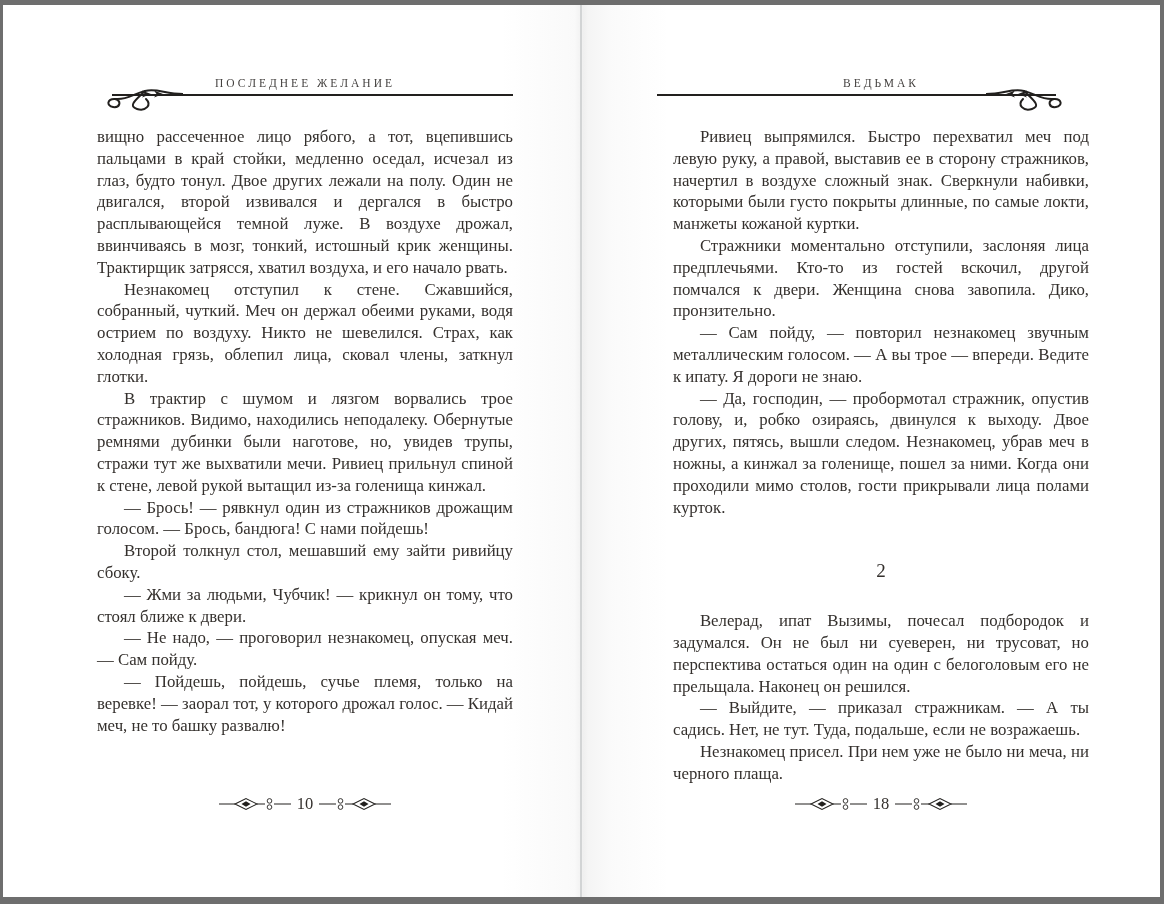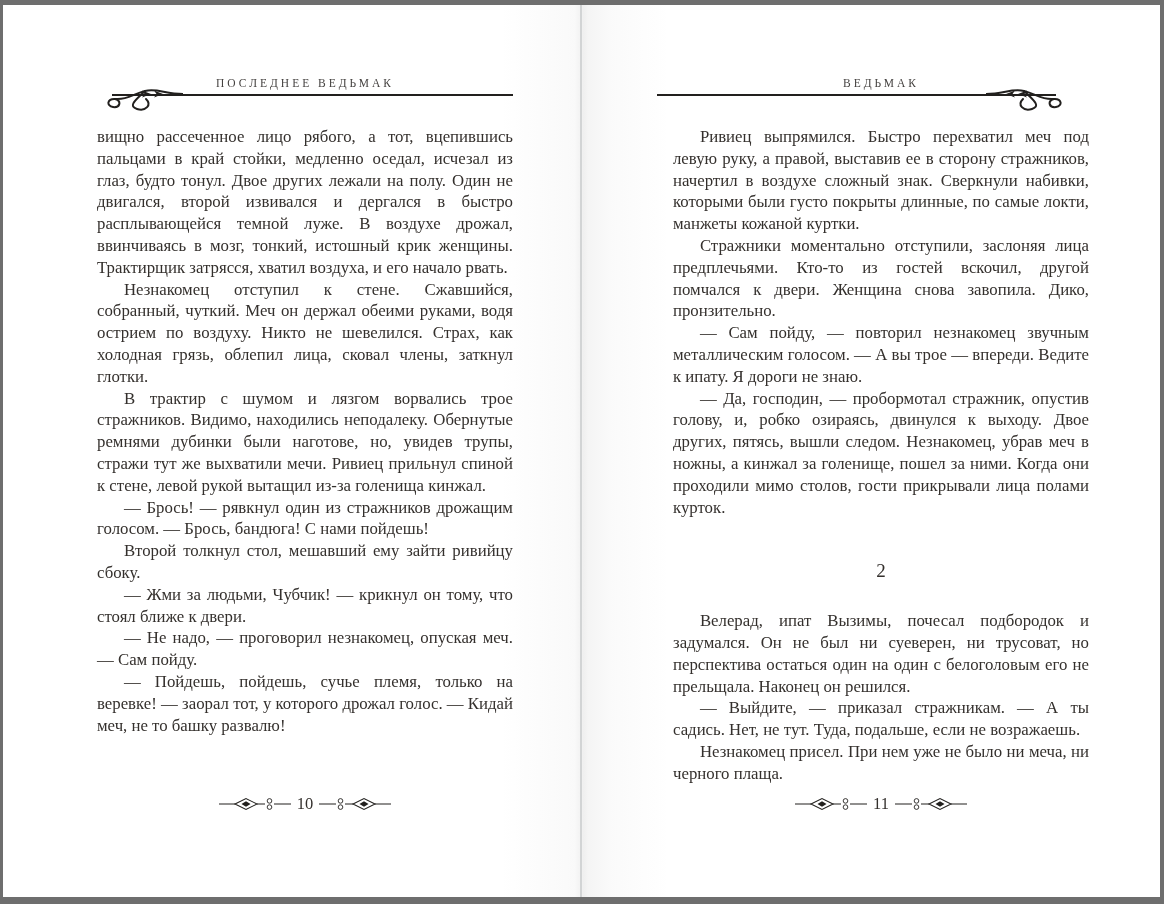--- a/index.html
+++ b/index.html
@@ -95,21 +95,21 @@
     </g>
   </defs>
 </svg>
 
 <div class="spread">
 
   <div class="lp">
     <svg class="flourish" viewBox="0 0 82 38">
         <use href="#flourish-shape"></use>
       </svg>
-    <div class="running-title">ПОСЛЕДНЕЕ ВЕДЬМАК</div>
+    <div class="running-title">ПОСЛЕДНЕЕ ЖЕЛАНИЕ</div>
     <div class="rule"></div>
     <div class="page-body" id="left-body">
         <p class="flush">вищно рассеченное лицо рябого, а тот, вцепившись пальцами в край стойки, медленно оседал, исчезал из глаз, будто тонул. Двое других лежали на полу. Один не двигался, второй извивался и дергался в быстро расплывающейся темной луже. В воздухе дрожал, ввинчиваясь в мозг, тонкий, истошный крик женщины. Трактирщик затрясся, хватил воздуха, и его начало рвать.</p>
         <p class="indent">Незнакомец отступил к стене. Сжавшийся, собранный, чуткий. Меч он держал обеими руками, водя острием по воздуху. Никто не шевелился. Страх, как холодная грязь, облепил лица, сковал члены, заткнул глотки.</p>
         <p class="indent">В трактир с шумом и лязгом ворвались трое стражников. Видимо, находились неподалеку. Обернутые ремнями дубинки были наготове, но, увидев трупы, стражи тут же выхватили мечи. Ривиец прильнул спиной к стене, левой рукой вытащил из-за голенища кинжал.</p>
         <p class="indent">— Брось! — рявкнул один из стражников дрожащим голосом. — Брось, бандюга! С нами пойдешь!</p>
         <p class="indent">Второй толкнул стол, мешавший ему зайти ривийцу сбоку.</p>
         <p class="indent">— Жми за людьми, Чубчик! — крикнул он тому, что стоял ближе к двери.</p>
         <p class="indent">— Не надо, — проговорил незнакомец, опуская меч. — Сам пойду.</p>
         <p class="indent">— Пойдешь, пойдешь, сучье племя, только на веревке! — заорал тот, у которого дрожал голос. — Кидай меч, не то башку развалю!</p>
@@ -138,21 +138,21 @@
         <p class="indent">— Да, господин, — пробормотал стражник, опустив голову, и, робко озираясь, двинулся к выходу. Двое других, пятясь, вышли следом. Незнакомец, убрав меч в ножны, а кинжал за голенище, пошел за ними. Когда они проходили мимо столов, гости прикрывали лица полами курток.</p>
         <p class="section">2</p>
         <p class="indent">Велерад, ипат Вызимы, почесал подбородок и задумался. Он не был ни суеверен, ни трусоват, но перспектива остаться один на один с белоголовым его не прельщала. Наконец он решился.</p>
         <p class="indent">— Выйдите, — приказал стражникам. — А ты садись. Нет, не тут. Туда, подальше, если не возражаешь.</p>
         <p class="indent">Незнакомец присел. При нем уже не было ни меча, ни черного плаща.</p>
       </div>
     <div class="page-footer">
       <svg class="orn" viewBox="0 0 72 20">
           <use href="#divider-shape"></use>
         </svg>
-      <span class="page-num">11</span>
+      <span class="page-num">18</span>
       <svg class="orn mirror" viewBox="0 0 72 20">
           <use href="#divider-shape"></use>
         </svg>
     </div>
   </div>
 
   <div class="gutter-shade"></div>
   <div class="gutter-line"></div>
   <div class="frame"></div>
 </div>

